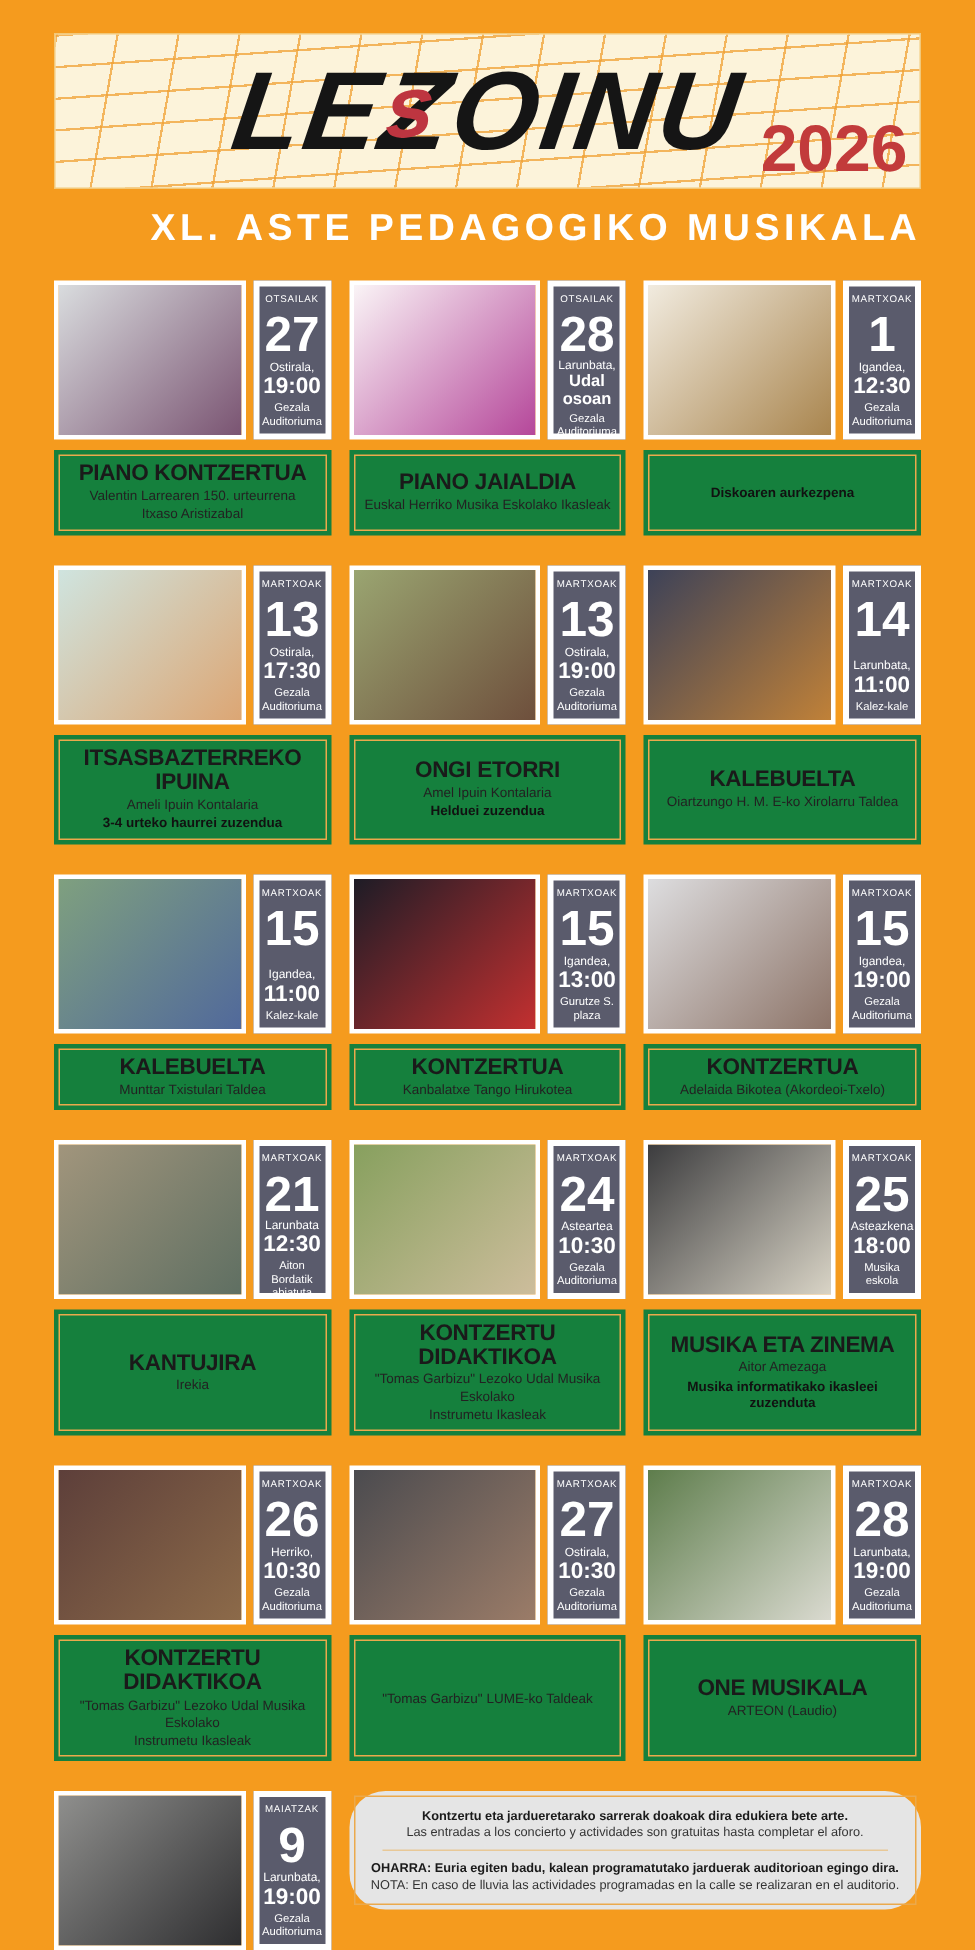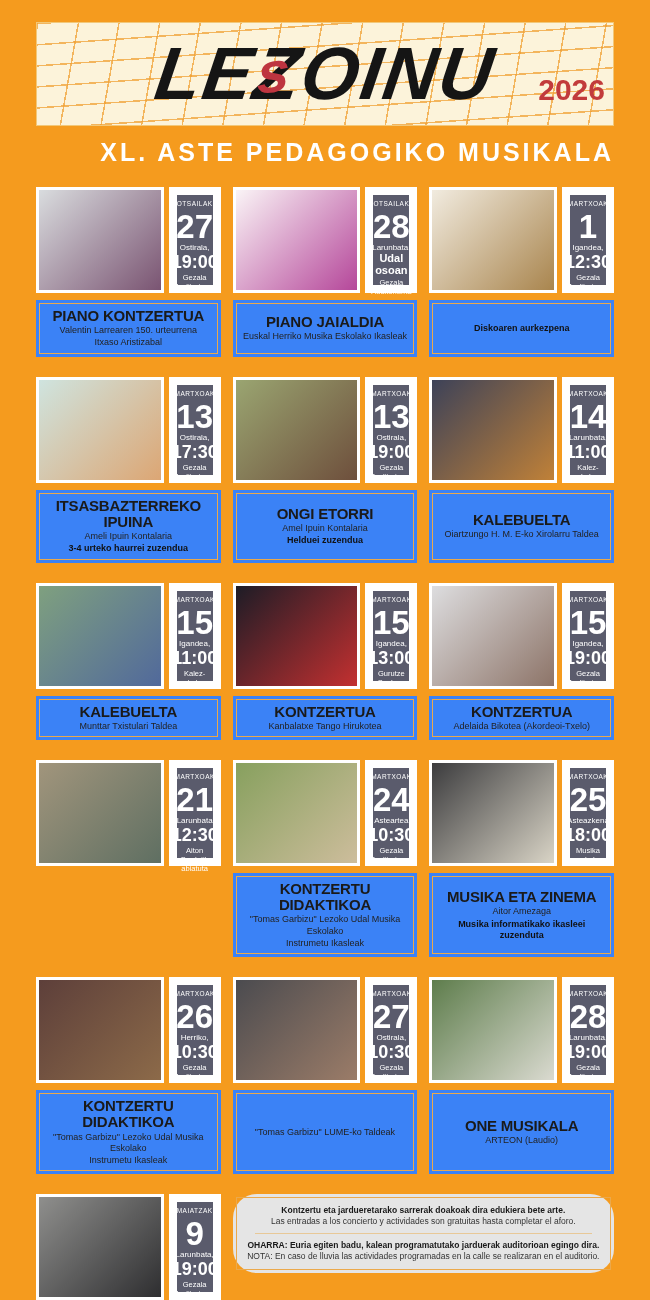--- a/index.html
+++ b/index.html
@@ -27,55 +27,55 @@
     letter-spacing:2px; color:#151515; transform:skewX(-8deg);
     display:flex; align-items:center;
   }
   .logo-z { position:relative; display:inline-block; }
   .logo-s {
     position:absolute; left:2px; top:6px;
     font-size:58px; font-weight:700; font-style:italic;
     color:#BE3540; transform:rotate(-6deg);
   }
   .logo-year {
-    position:absolute; right:8px; bottom:18px;
-    font-size:30px; font-weight:700; color:#C23B3B; font-style:normal;
+    position:absolute; right:8px; bottom:0;
+    font-size:44px; font-weight:700; color:#C23B3B; font-style:normal;
   }
   .subtitle {
     margin-top:12px; text-align:right;
     color:#ffffff; font-weight:700; font-size:25px; letter-spacing:3px;
   }
 
   
   .cards {
     margin-top:20px;
     display:grid; grid-template-columns:repeat(3,1fr);
     column-gap:12px; row-gap:20px;
   }
   .card { display:flex; flex-direction:column; }
   .photo-row { display:flex; gap:5px; height:106px; }
   .photo {
     flex:1; border:3px solid #ffffff;
     background:#999;
   }
   .badge {
-    width:52px; border:8px solid #ffffff; background:#5A5B6C;
+    width:52px; border:4px solid #ffffff; background:#5A5B6C;
     color:#fff; text-align:center;
     display:flex; flex-direction:column; align-items:center;
     padding:5px 1px 4px 1px;
   }
   .b-month { font-size:6.5px; letter-spacing:.5px; }
   .b-day { font-size:33px; font-weight:700; line-height:1; margin-top:3px; }
   .b-flex { flex:1; }
   .b-weekday { font-size:8px; margin-bottom:1px; }
-  .b-time { font-size:18px; font-weight:700; line-height:1; margin-bottom:2px; }
+  .b-time { font-size:15px; font-weight:700; line-height:1; margin-bottom:2px; }
   .b-time.time-long { font-size:11px; line-height:1.05; }
   .b-venue { font-size:7.5px; line-height:1.2; }
 
-  .titlebox { flex:1; margin-top:7px; background:#3b82f6; padding:3px; }
+  .titlebox { flex:1; margin-top:7px; background:#15803d; padding:3px; }
   .tb-inner {
     height:100%; border:1px solid #EBA94C;
     display:flex; flex-direction:column; align-items:center; justify-content:center;
     padding:4px 3px; text-align:center;
   }
   .c-title { font-size:15px; font-weight:700; line-height:1.08; letter-spacing:-.2px; }
   .c-line { font-size:9px; color:#222; line-height:1.25; margin-top:1px; }
   .c-line.bold { font-weight:700; color:#111; }
 
   
@@ -297,20 +297,26 @@
     <div class="photo-row">
       <div class="photo" style="background: linear-gradient(135deg, rgb(161, 149, 124), rgb(95, 111, 98));"></div>
       <div class="badge">
         <div class="b-month">MARTXOAK</div>
         <div class="b-day">21</div>
         <div class="b-flex"></div>
         <div class="b-weekday">Larunbata</div>
         <div class="b-time">12:30</div>
         <div class="b-venue">Aiton Bordatik abiatuta</div>
       </div>
+    </div>
+    <div class="titlebox">
+      <div class="tb-inner">
+        <div class="c-title">KANTUJIRA</div>
+      <div class="c-line">Irekia</div>
+          </div>
     </div>
   </div>
 
   <div class="card">
     <div class="photo-row">
       <div class="photo" style="background: linear-gradient(135deg, rgb(135, 160, 94), rgb(205, 189, 156));"></div>
       <div class="badge">
         <div class="b-month">MARTXOAK</div>
         <div class="b-day">24</div>
         <div class="b-flex"></div>

